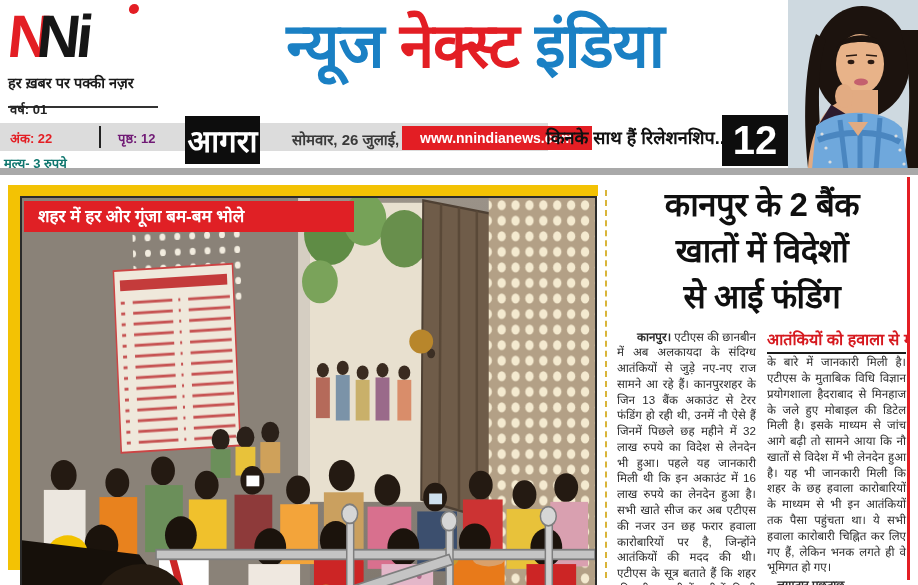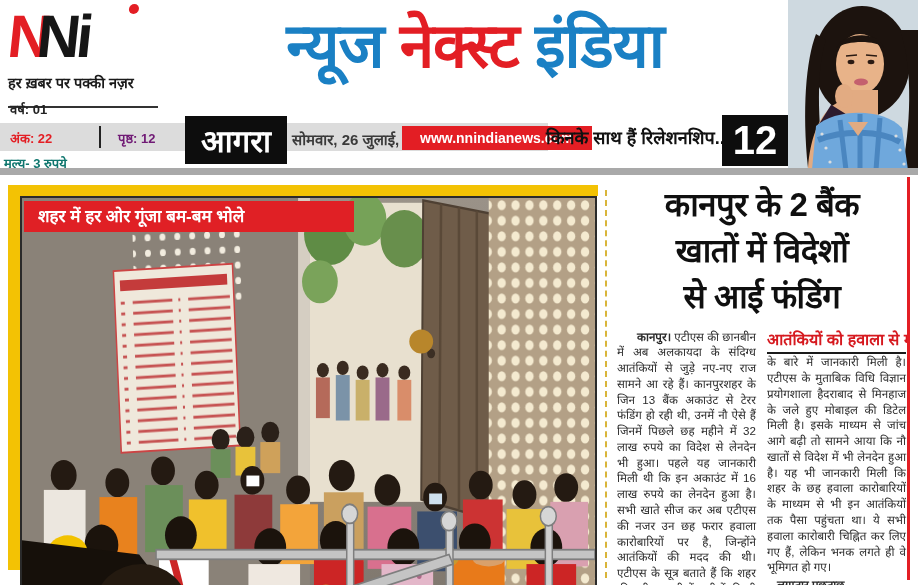--- a/index.html
+++ b/index.html
@@ -20,21 +20,21 @@
   .t-blue{color:#1a80c4;}
   .t-red{color:#e31e24;}
   .model-photo{position:absolute;right:0;top:0;width:130px;height:170px;}
   
   .year{position:absolute;left:10px;top:100px;font-size:13px;font-weight:bold;color:#222;}
   .gray-strip{position:absolute;left:0;top:123px;width:548px;height:28px;background:#dcdcdc;}
   .issue{position:absolute;left:10px;top:129px;font-size:13px;font-weight:bold;color:#e31e24;}
   .vdiv{position:absolute;left:99px;top:126px;width:2px;height:22px;background:#222;}
   .pages{position:absolute;left:118px;top:129px;font-size:13px;font-weight:bold;color:#701a75;}
   .price{position:absolute;left:4px;top:154px;font-size:13px;font-weight:bold;color:#0f766e;}
-  .edition-box{position:absolute;left:185px;top:116px;width:102px;height:48px;background:#0d0d0d;color:#fff;
+  .edition-box{position:absolute;left:185px;top:116px;width:75px;height:48px;background:#0d0d0d;color:#fff;
     font-size:31px;font-weight:800;display:flex;align-items:center;justify-content:center;font-family:Liberation Mono, monospace;}
   .date{position:absolute;left:292px;top:129px;font-size:15px;font-weight:bold;color:#3a3a3a;}
   .website-box{position:absolute;left:402px;top:126px;background:#e31e24;color:#fff;font-size:14px;font-weight:bold;padding:4px 18px;}
   .teaser{position:absolute;left:546px;top:125px;font-size:18px;font-weight:bold;color:#111;}
   .teaser-page-box{position:absolute;left:722px;top:115px;width:66px;height:51px;background:#0d0d0d;color:#fff;
     font-size:40px;font-weight:800;display:flex;align-items:center;justify-content:center;}
   .divider-bar{position:absolute;left:0;top:168px;width:918px;height:7px;background:#a9a9a9;}
   
   .frame-top{position:absolute;left:8px;top:185px;width:590px;height:11px;background:#f3c204;}
   .frame-left{position:absolute;left:8px;top:185px;width:12px;height:385px;background:#f3c204;}

